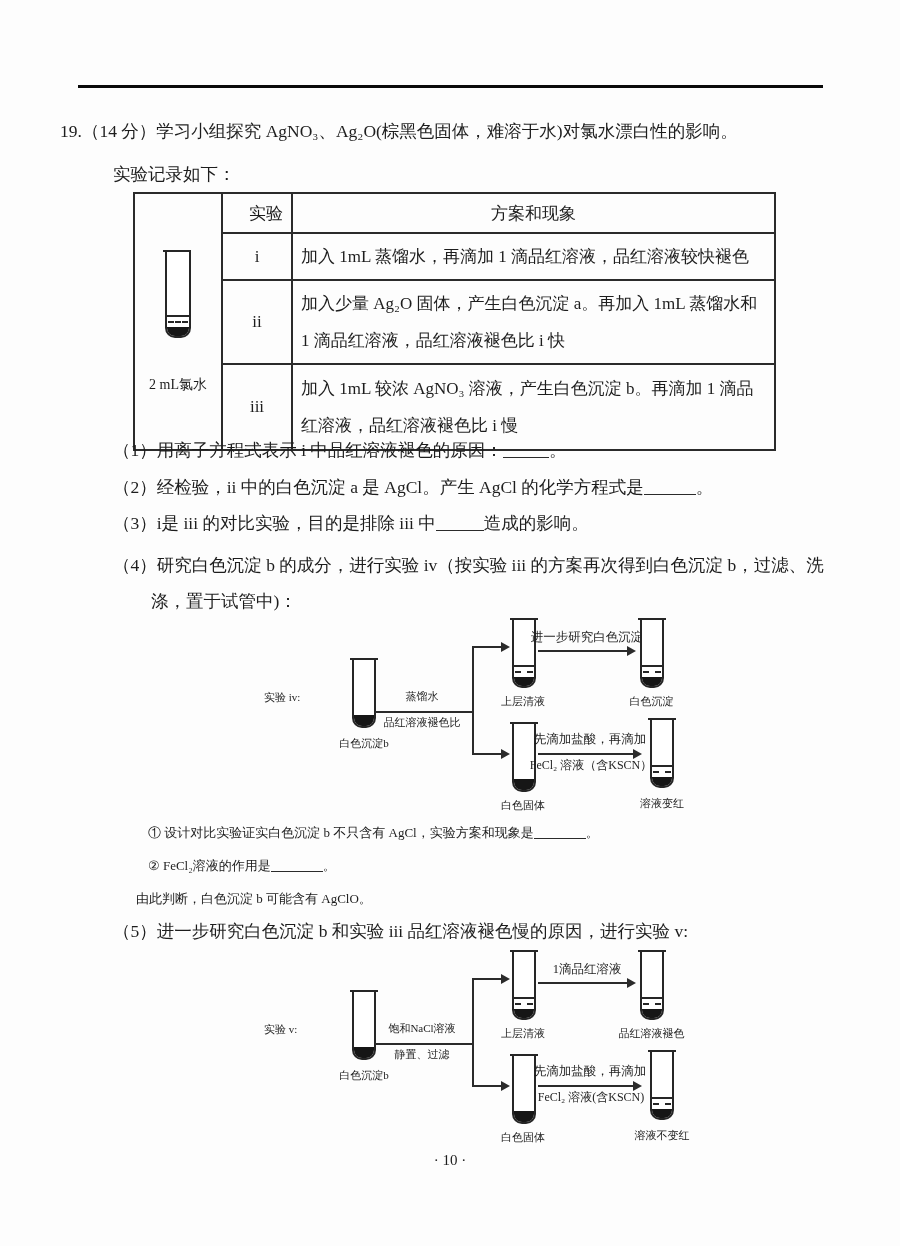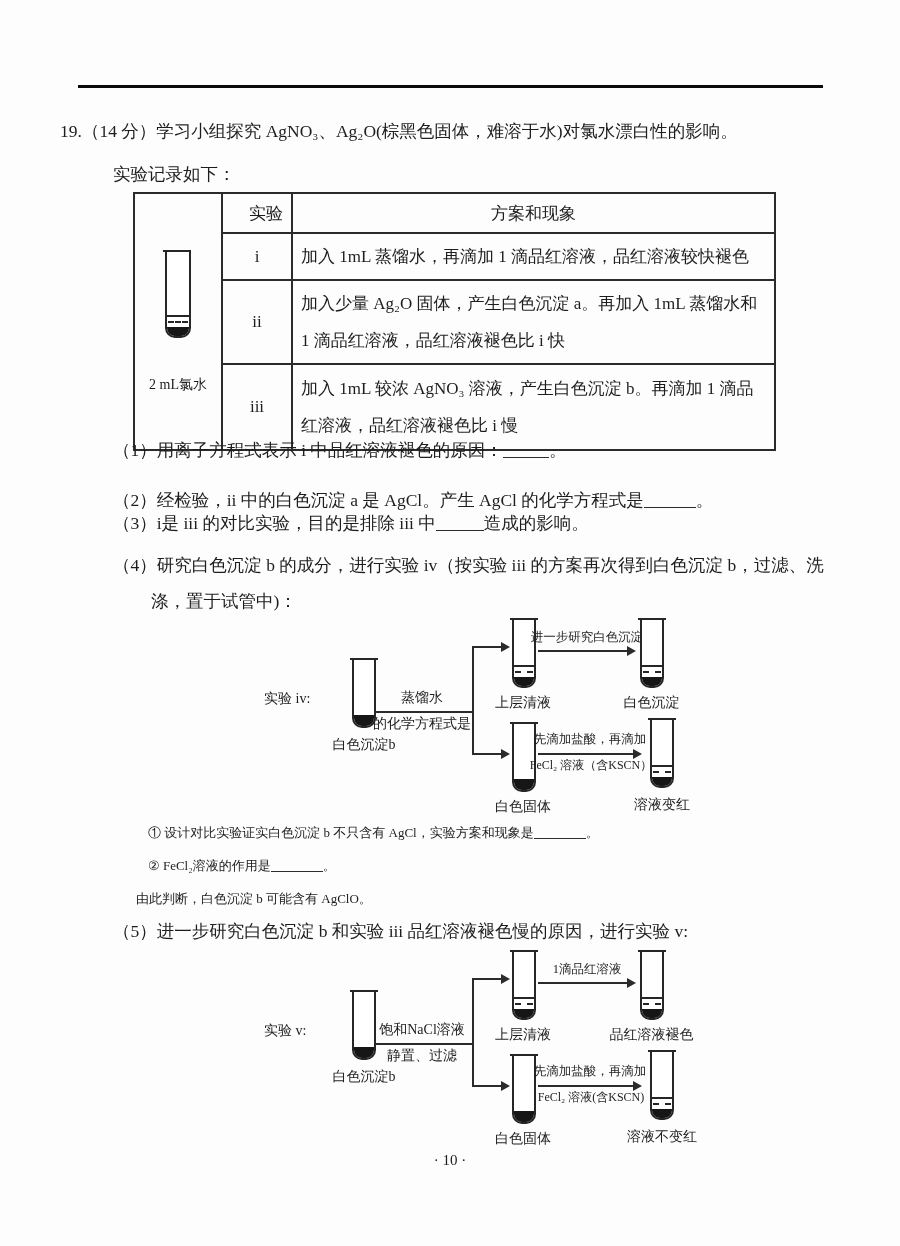--- a/index.html
+++ b/index.html
@@ -41,21 +41,21 @@
 
   
   .qline{position:absolute;left:113px;width:720px;font-size:17.5px;line-height:25px;}
   .qsub{position:absolute;left:148px;width:690px;font-size:13px;line-height:25px;}
   .blank{display:inline-block;width:52px;height:14px;border-bottom:1.6px solid #2b2b2b;
         vertical-align:-2px;}
   .hang{padding-left:38px;text-indent:-38px;line-height:36px;}
 
   
   .diagram{position:absolute;width:470px;height:205px;font-size:13px;}
-  .dlabel{position:absolute;white-space:nowrap;font-size:14px;}
+  .dlabel{position:absolute;white-space:nowrap;font-size:11px;}
   .hline{position:absolute;height:2px;background:#2b2b2b;}
   .hline.arrow::after{content:"";position:absolute;right:-2px;top:-4px;width:0;height:0;
         border-left:9px solid #2b2b2b;border-top:5px solid transparent;border-bottom:5px solid transparent;}
   .vline{position:absolute;width:2px;background:#2b2b2b;}
   .d-exp-label{left:2px;top:74px;}
   .d-start-tube{left:90px;top:42px;}
   .d-start-label{left:42px;top:120px;width:120px;text-align:center;}
   .d-main-line{left:113px;top:95px;width:97px;}
   .d-main-top{left:95px;top:73px;width:130px;text-align:center;}
   .d-main-bottom{left:95px;top:99px;width:130px;text-align:center;}
@@ -118,36 +118,36 @@
     </tr>
     <tr class="r3">
       <td class="c-id">iii</td>
       <td class="c-desc">加入 1mL 较浓 AgNO₃ 溶液，产生白色沉淀 b。再滴加 1 滴品红溶液，品红溶液褪色比 i 慢</td>
     </tr>
   </tbody>
     </table>
 
   <div class="qline" style="top:438px"><span>（1）用离子方程式表示 i 中品红溶液褪色的原因：</span><span class="blank" style="width:46px"></span><span>。</span></div>
 
-  <div class="qline" style="top:488px"><span>（2）经检验，ii 中的白色沉淀 a 是 AgCl。产生 AgCl 的化学方程式是</span><span class="blank"></span><span>。</span></div>
+  <div class="qline" style="top:475px"><span>（2）经检验，ii 中的白色沉淀 a 是 AgCl。产生 AgCl 的化学方程式是</span><span class="blank"></span><span>。</span></div>
 
   <div class="qline" style="top:511px"><span>（3）i是 iii 的对比实验，目的是排除 iii 中</span><span class="blank" style="width:48px"></span><span>造成的影响。</span></div>
 
   <div class="qline hang" style="top:547px;width:705px"><span>（4）研究白色沉淀 b 的成分，进行实验 iv（按实验 iii 的方案再次得到白色沉淀 b，过滤、洗涤，置于试管中)：</span></div>
 
   <div class="diagram" id="diagram-iv">
     <span class="dlabel d-exp-label">实验 iv:</span>
     <div class="tube solid-only d-start-tube">
 
       <span class="sed"></span>
     </div>
     <span class="dlabel d-start-label">白色沉淀b</span>
     <div class="hline d-main-line"></div>
     <span class="dlabel d-main-top">蒸馏水</span>
-    <span class="dlabel d-main-bottom">的化学方程式是</span>
+    <span class="dlabel d-main-bottom">品红溶液褪色比</span>
     <div class="vline d-vline"></div>
     <div class="hline arrow d-arrow-top"></div>
     <div class="hline arrow d-arrow-bot"></div>
     <div class="tube d-midtop-tube">
       <span class="surf"></span>
         <span class="dash1"></span>
         <span class="dash2"></span>
       <span class="sed"></span>
     </div>
     <span class="dlabel d-midtop-label">上层清液</span>

